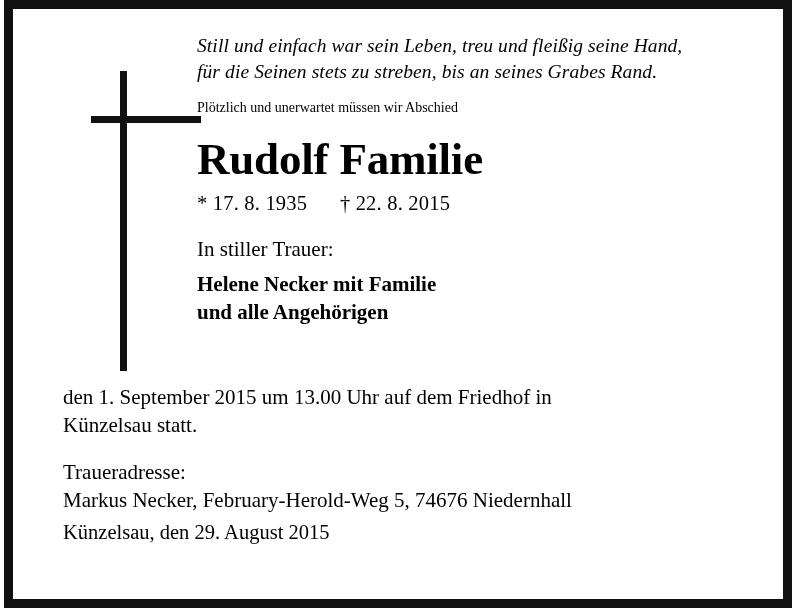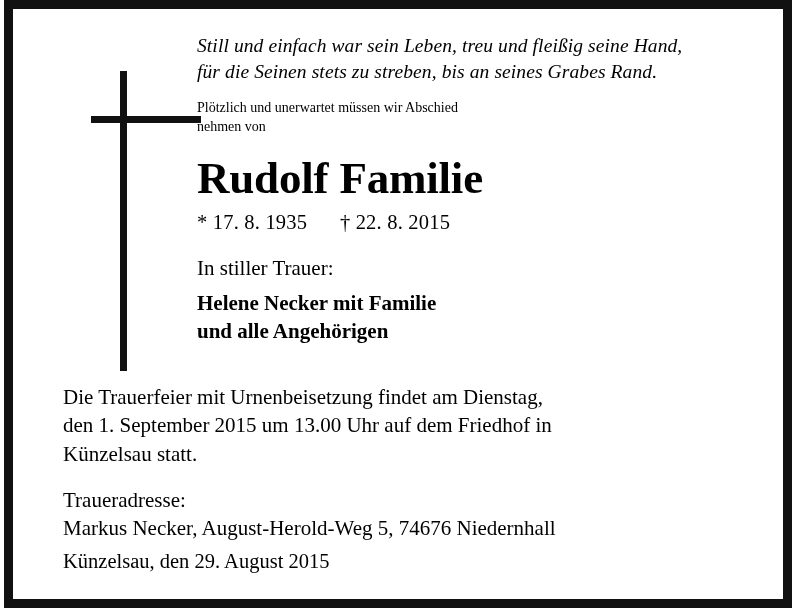--- a/index.html
+++ b/index.html
@@ -131,21 +131,20 @@
 
     <div class="content">
 
       <div class="verse">
         <div>Still und einfach war sein Leben, treu und fleißig seine Hand,</div>
         <div>für die Seinen stets zu streben, bis an seines Grabes Rand.</div>
       </div>
 
       <div class="intro">
         <div>Plötzlich und unerwartet müssen wir Abschied</div>
-        <div>nehmen von</div>
       </div>
 
       <div class="name">Rudolf Familie</div>
 
       <div class="dates">
         <span>* 17. 8. 1935</span>
         <span class="gap"></span>
         <span>† 22. 8. 2015</span>
       </div>
 
@@ -154,28 +153,27 @@
       <div class="family">
         <div>Helene Necker mit Familie</div>
         <div>und alle Angehörigen</div>
       </div>
 
     </div>
 
     <div class="lower">
 
       <div class="para">
-        <div>Die Trauerfeier mit Urnenbeisetzung findet am Dienstag,</div>
         <div>den 1. September 2015 um 13.00 Uhr auf dem Friedhof in</div>
         <div>Künzelsau statt.</div>
       </div>
 
       <div class="para para-2">
         <div>Traueradresse:</div>
-        <div>Markus Necker, August-Herold-Weg 5, 74676 Niedernhall</div>
+        <div>Markus Necker, February-Herold-Weg 5, 74676 Niedernhall</div>
       </div>
 
       <div class="para para-3">Künzelsau, den 29. August 2015</div>
 
     </div>
 
   </div>
 </div>
 
 </body></html>

